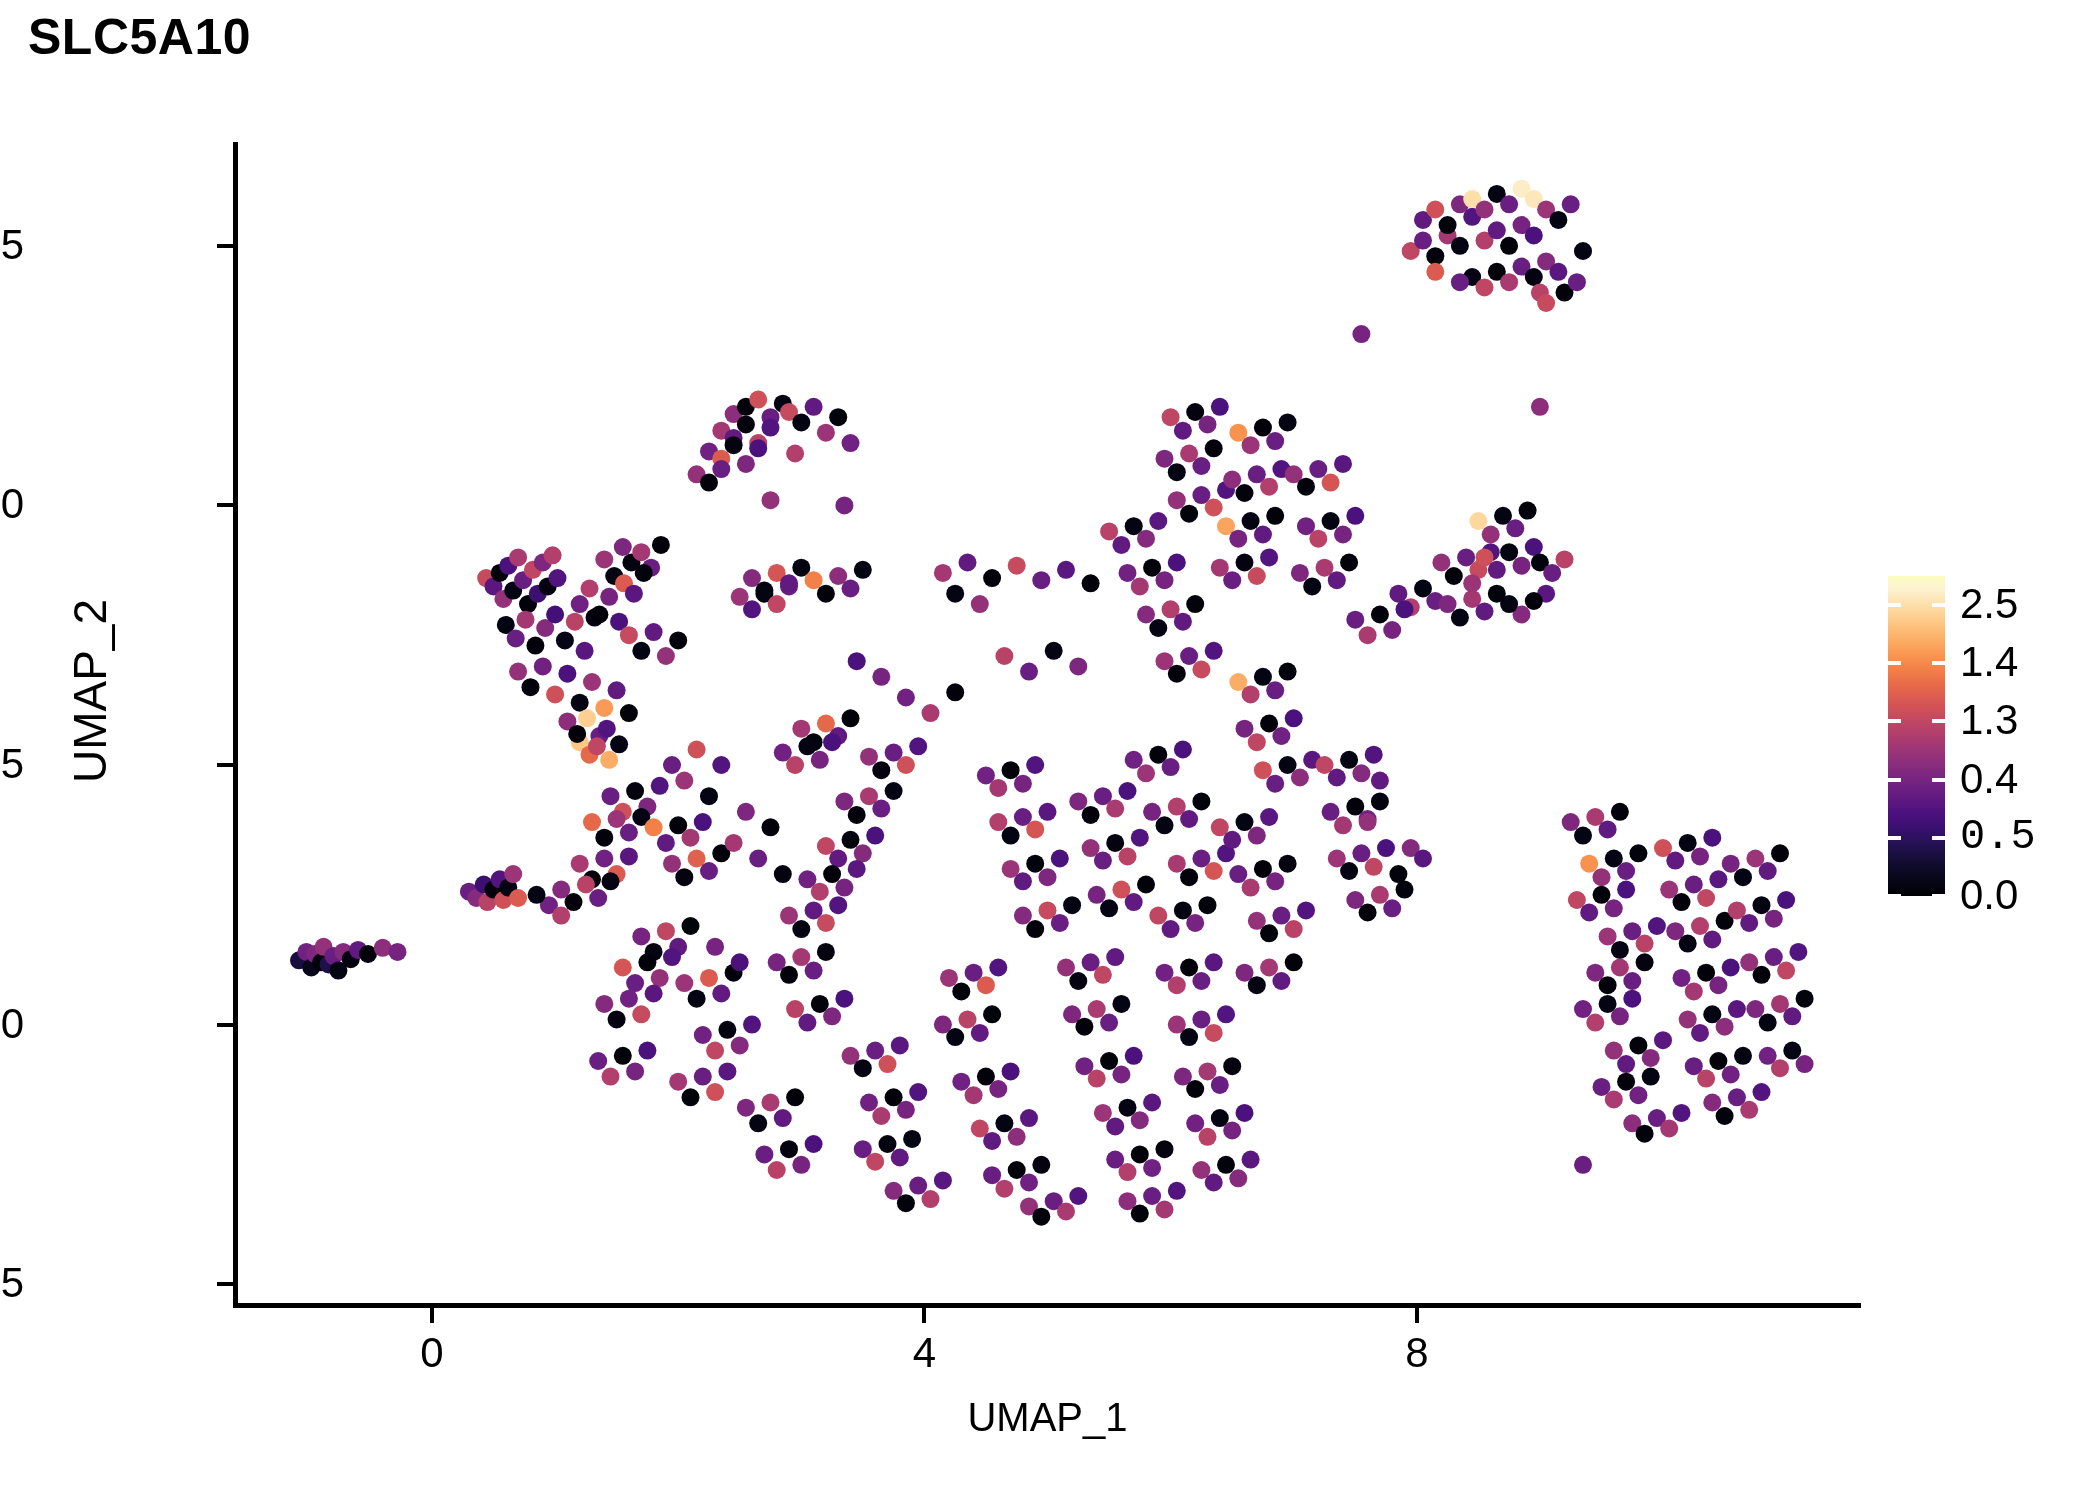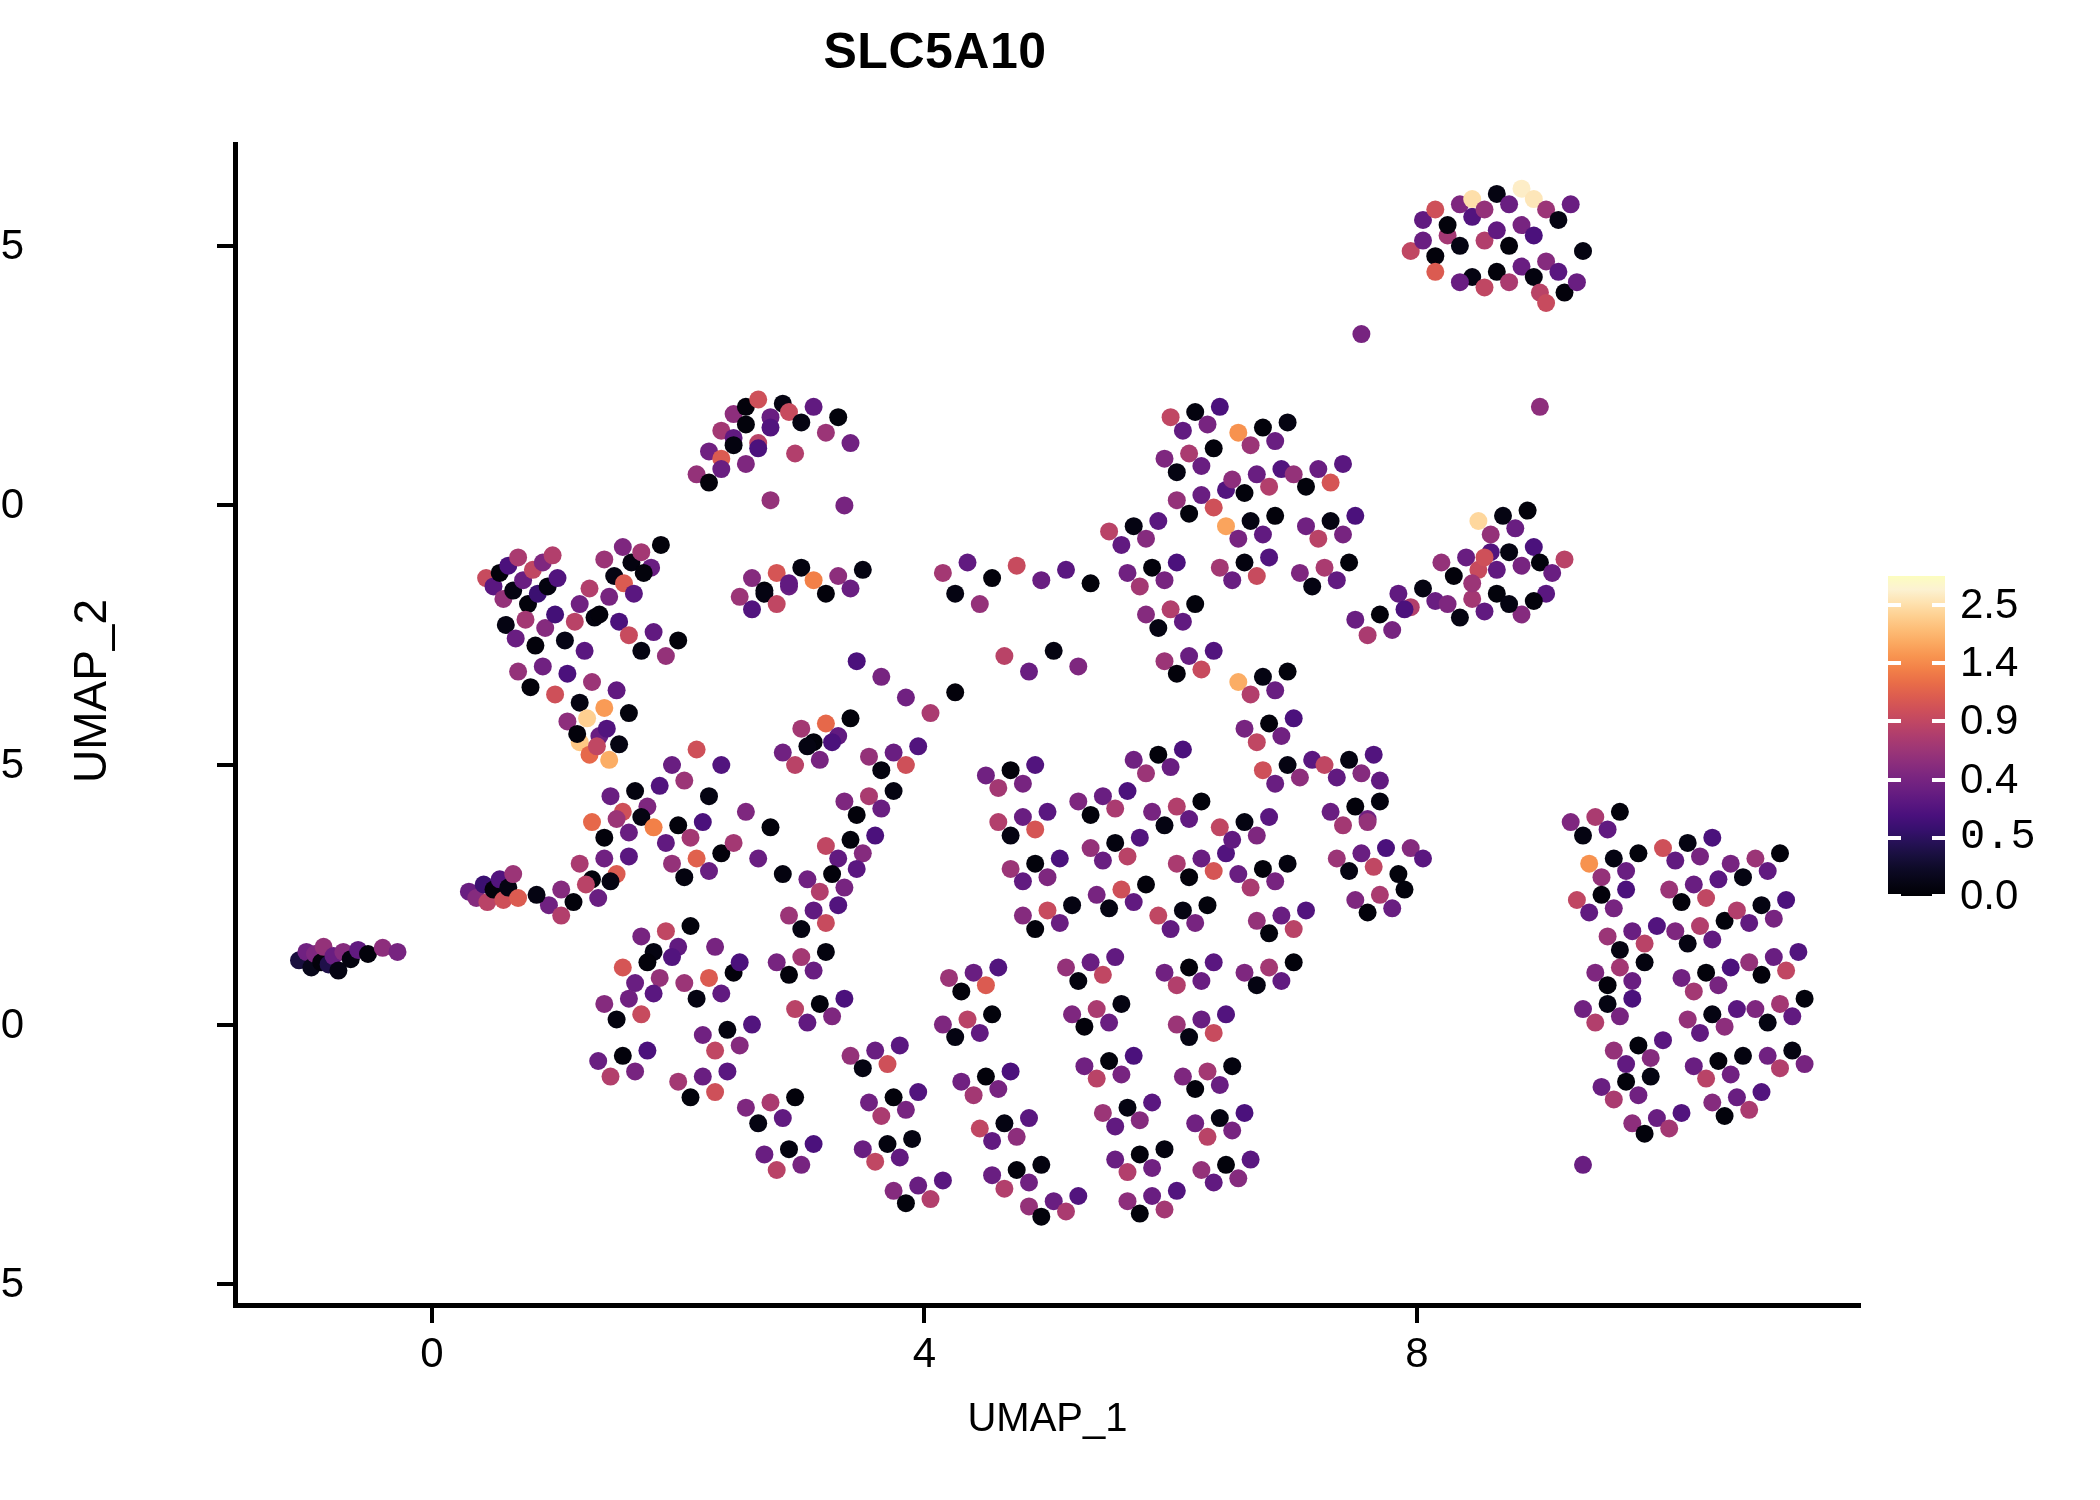--- a/index.html
+++ b/index.html
@@ -17,27 +17,28 @@
   #figure {
     position: absolute;
     left: 0; top: 0;
     width: 2100px;
     height: 1500px;
     background: #ffffff;
   }
   #plot-title {
     position: absolute;
     left: 0;
-    top: 22px;
+    top: 8px;
     width: 1870px;
-    text-align: center;
+    text-align: left;
     font-size: 50px;
     font-weight: bold;
     color: #000000;
     letter-spacing: 0.5px;
+    padding-left: 28px;
   }
   #panel {
     position: absolute;
     left: 235px;
     top: 142px;
     width: 1625px;
     height: 1163px;
     background: #ffffff;
   }
   #points-svg {
@@ -985,20 +986,20 @@
         <div class="legend-tick left" style="top: 201.636px;"></div>
         <div class="legend-tick right" style="top: 201.636px;"></div>
         <div class="legend-tick left" style="top: 259.818px;"></div>
         <div class="legend-tick right" style="top: 259.818px;"></div>
         <div class="legend-tick left" style="top: 318px;"></div>
         <div class="legend-tick right" style="top: 318px;"></div>
       </div>
     <div id="legend-labels">
         <div class="legend-label" style="top: 7.09091px;">2.5</div>
         <div class="legend-label" style="top: 65.2727px;">1.4</div>
-        <div class="legend-label" style="top: 123.455px;">0.9</div>
+        <div class="legend-label" style="top: 123.455px;">1.3</div>
         <div class="legend-label" style="top: 181.636px;">0.4</div>
         <div class="legend-label" style="top: 239.818px; font-family: Liberation Mono, monospace;">0.5</div>
         <div class="legend-label" style="top: 298px;">0.0</div>
       </div>
   </div>
 
 </div>
 
 </body></html>

